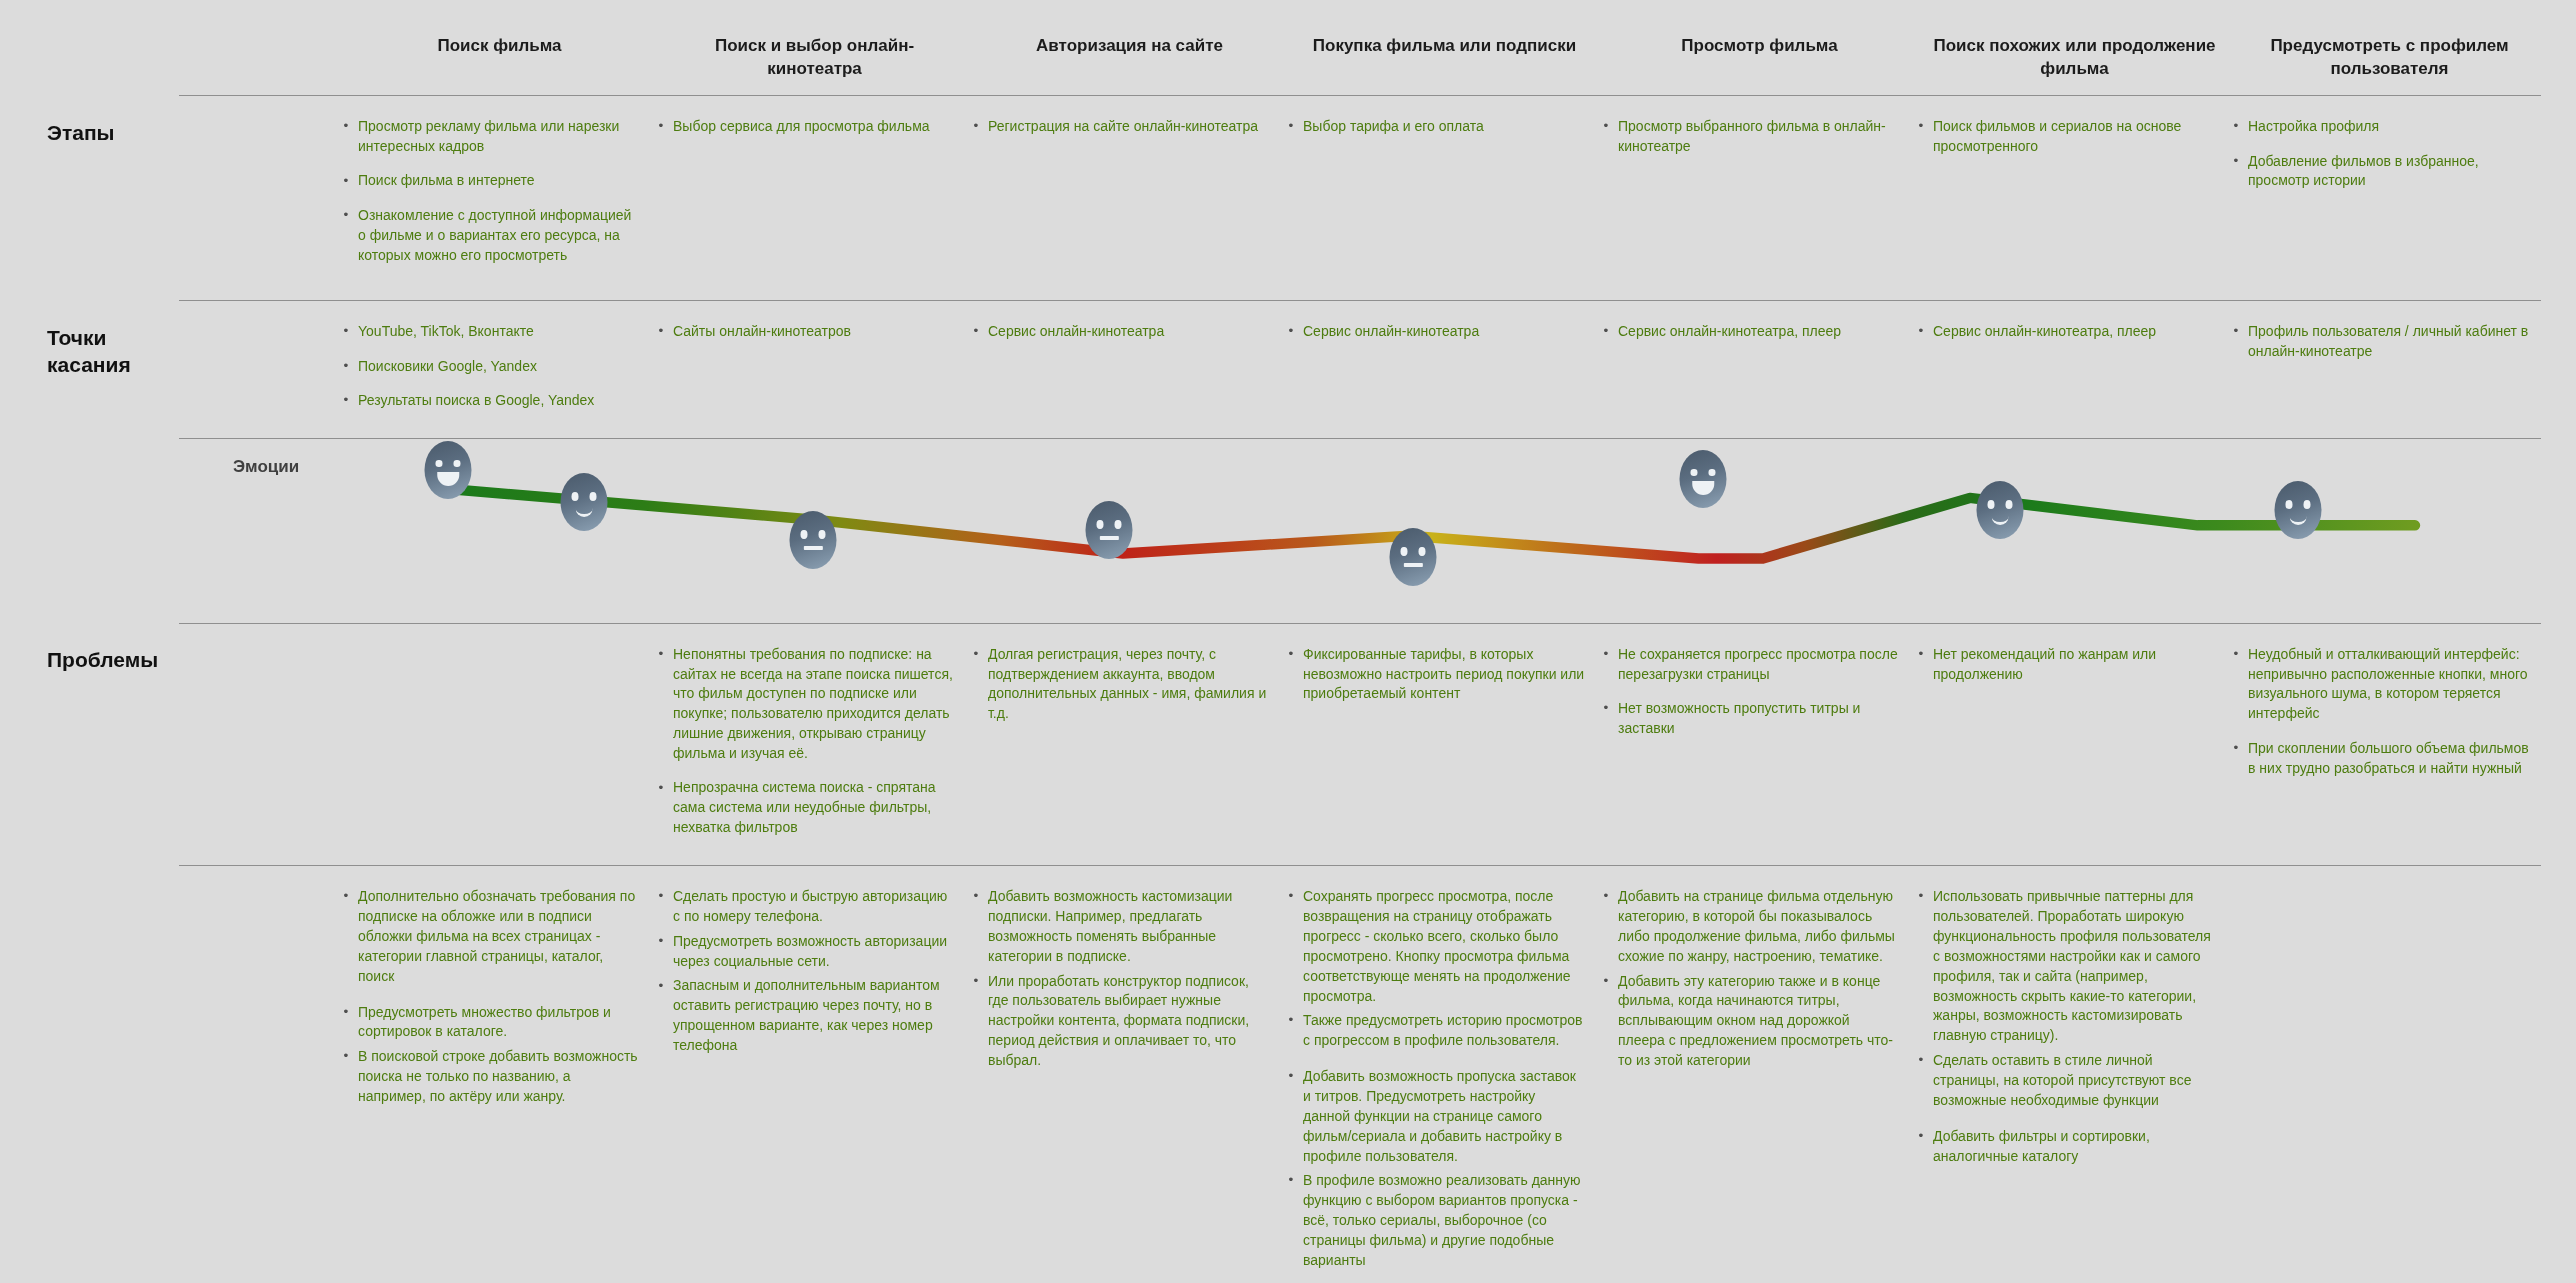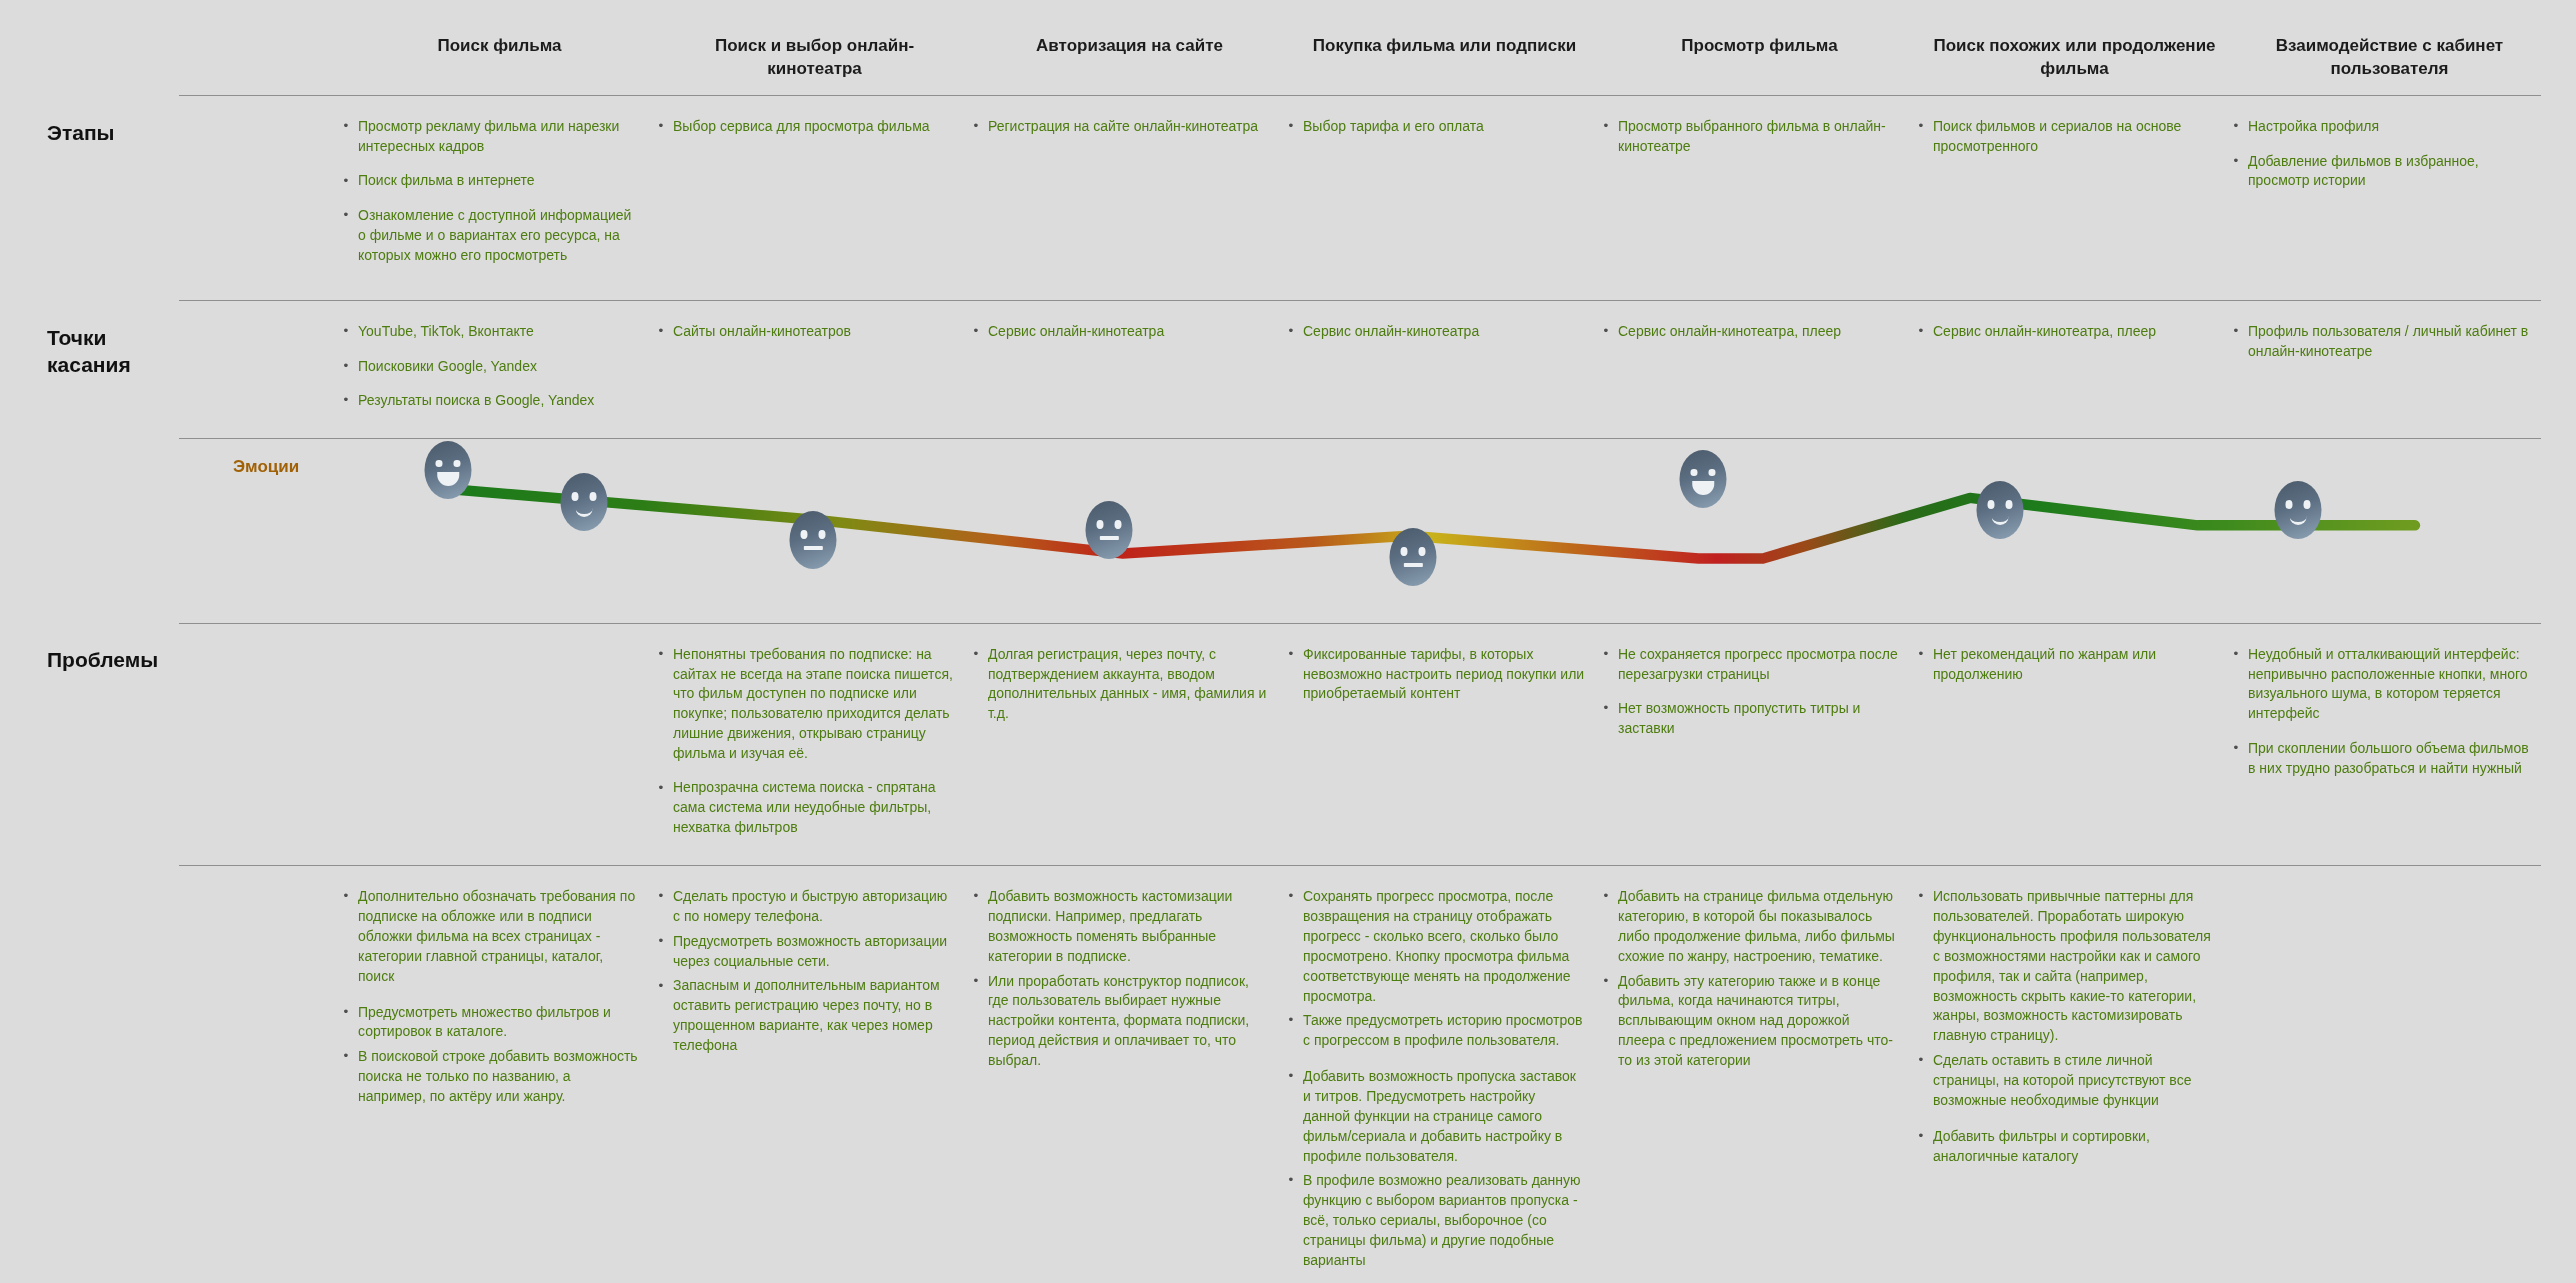--- a/index.html
+++ b/index.html
@@ -97,21 +97,21 @@
   .emotions-row {
     position: relative;
     height: 184px;
   }
   .emotions-label {
     position: absolute;
     left: 233px;
     top: 17.7px;
     font-size: 17px;
     font-weight: bold;
-    color: #a16207;
+    color: #404040;
   }
   .emotion-layer {
     position: absolute;
     inset: 0;
   }
   .face {
     position: absolute;
     width: 47px;
     height: 58px;
     border-radius: 50% / 50%;
@@ -165,21 +165,21 @@
 
   <div class="grid-row header-row">
     <div></div>
     <div></div>
     <div class="stage-head">Поиск фильма</div>
     <div class="stage-head">Поиск и выбор онлайн-кинотеатра</div>
     <div class="stage-head">Авторизация на сайте</div>
     <div class="stage-head">Покупка фильма или подписки</div>
     <div class="stage-head">Просмотр фильма</div>
     <div class="stage-head">Поиск похожих или продолжение фильма</div>
-    <div class="stage-head">Взаимодействие с кабинет пользователя</div>
+    <div class="stage-head">Предусмотреть с профилем пользователя</div>
     <div></div>
   </div>
 
   <div class="divider"></div>
 
   <div class="grid-row content-row">
     <div class="row-label">Этапы</div>
     <div></div>
     <div class="cell">
         <ul>

